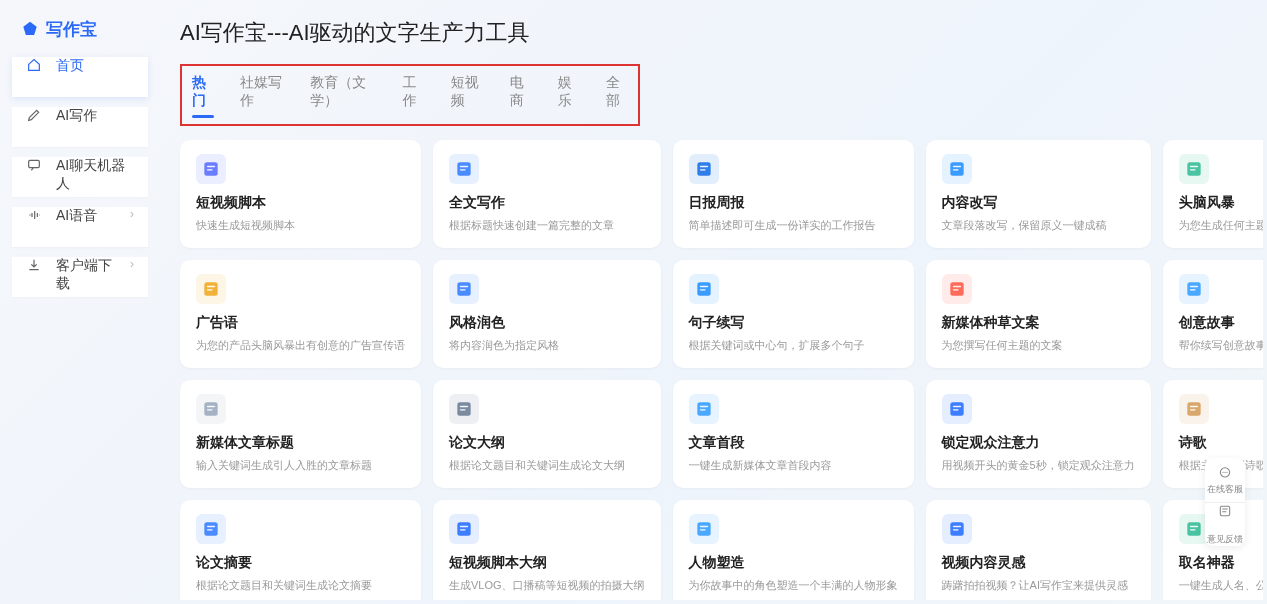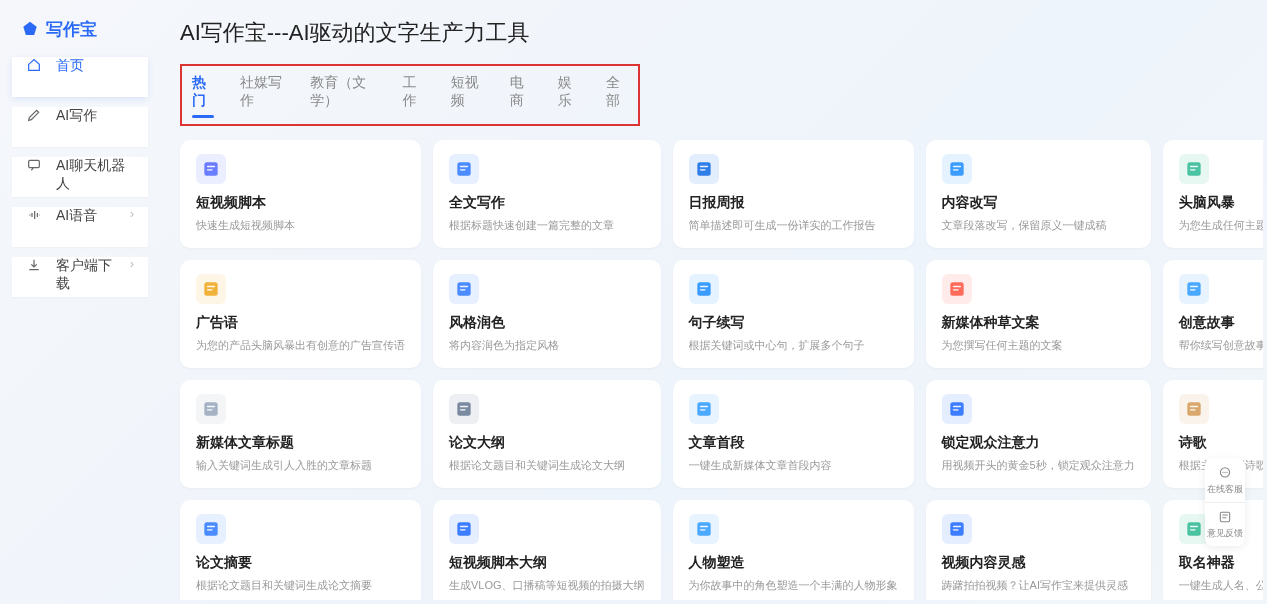--- a/index.html
+++ b/index.html
@@ -20,21 +20,21 @@
 .tab { font-size: 14px; color: #888; cursor: pointer; padding: 6px 0 6px 0; position: relative; }
 .tab.active { color: #2a6af6; font-weight: 600; }
 .tab.active::after { content: ""; position: absolute; left: 0; right: 0; bottom: -2px; height: 3px; background: #2a6af6; border-radius: 2px; }
 .grid { display: grid; grid-template-columns: repeat(5, 1fr); gap: 12px; }
 .card { background: #fff; border-radius: 10px; padding: 14px 16px 12px 16px; height: 108px; box-shadow: 0 1px 3px rgba(0,0,0,0.04); }
 .card-icon { width: 30px; height: 30px; border-radius: 6px; margin-bottom: 10px; display: flex; align-items: center; justify-content: center; }
 .card-title { font-size: 14px; font-weight: 600; color: #222; margin-bottom: 6px; }
 .card-desc { font-size: 11px; color: #999; line-height: 1.4; white-space: nowrap; overflow: hidden; text-overflow: ellipsis; }
 .float-btns { position: absolute; right: 22px; bottom: 58px; background: #fff; border-radius: 8px; box-shadow: 0 2px 8px rgba(0,0,0,0.08); width: 40px; }
 .float-item { height: 44px; display: flex; flex-direction: column; align-items: center; justify-content: center; gap: 2px; cursor: pointer; }
-.float-item + .float-item { border-top: 1px solid #eee; }
+.float-item + .float-item { border-top: 1px solid #eee; justify-content: space-between; }
 .float-label { font-size: 9px; color: #888; }
 .float-ico { width: 16px; height: 16px; color: #888; }
 </style>
 </head>
 <body>
 
 <div class="app">
   <aside class="sidebar">
     <div class="logo-row">
       <span class="logo-mark">

